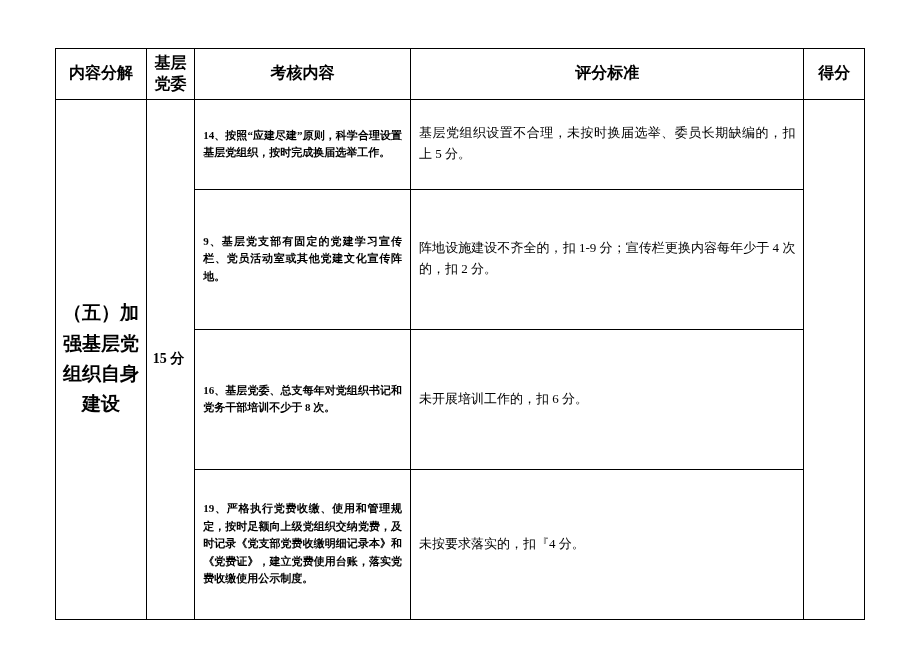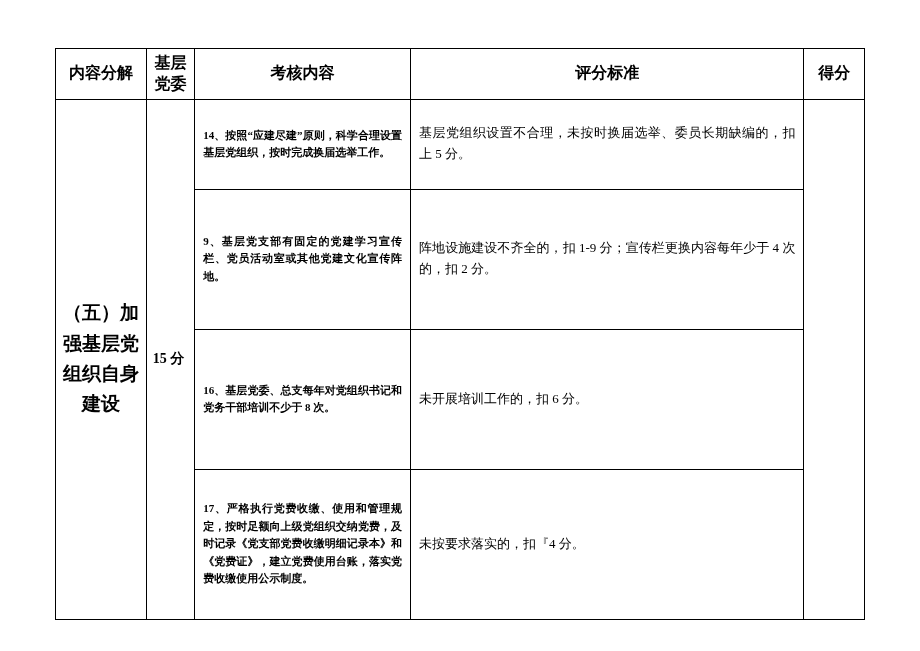--- a/index.html
+++ b/index.html
@@ -93,17 +93,17 @@
     </tr>
     <tr class="row-15">
       <td class="breakdown-cell inner">9、基层党支部有固定的党建学习宣传栏、党员活动室或其他党建文化宣传阵地。</td>
       <td class="criteria-cell inner">阵地设施建设不齐全的，扣 1-9 分；宣传栏更换内容每年少于 4 次的，扣 2 分。</td>
     </tr>
     <tr class="row-16">
       <td class="breakdown-cell inner">16、基层党委、总支每年对党组织书记和党务干部培训不少于 8 次。</td>
       <td class="criteria-cell inner">未开展培训工作的，扣 6 分。</td>
     </tr>
     <tr class="row-17">
-      <td class="breakdown-cell inner">17、严格执行党费收缴、使用和管理规定，按时足额向上级党组织交纳党费，及时记录《党支部党费收缴明细记录本》和《党费证》，建立党费使用台账，落实党费收缴使用公示制度。</td>
+      <td class="breakdown-cell inner">19、严格执行党费收缴、使用和管理规定，按时足额向上级党组织交纳党费，及时记录《党支部党费收缴明细记录本》和《党费证》，建立党费使用台账，落实党费收缴使用公示制度。</td>
       <td class="criteria-cell inner">未按要求落实的，扣『4 分。</td>
     </tr>
   </tbody>
 </table>
 
 </body></html>

